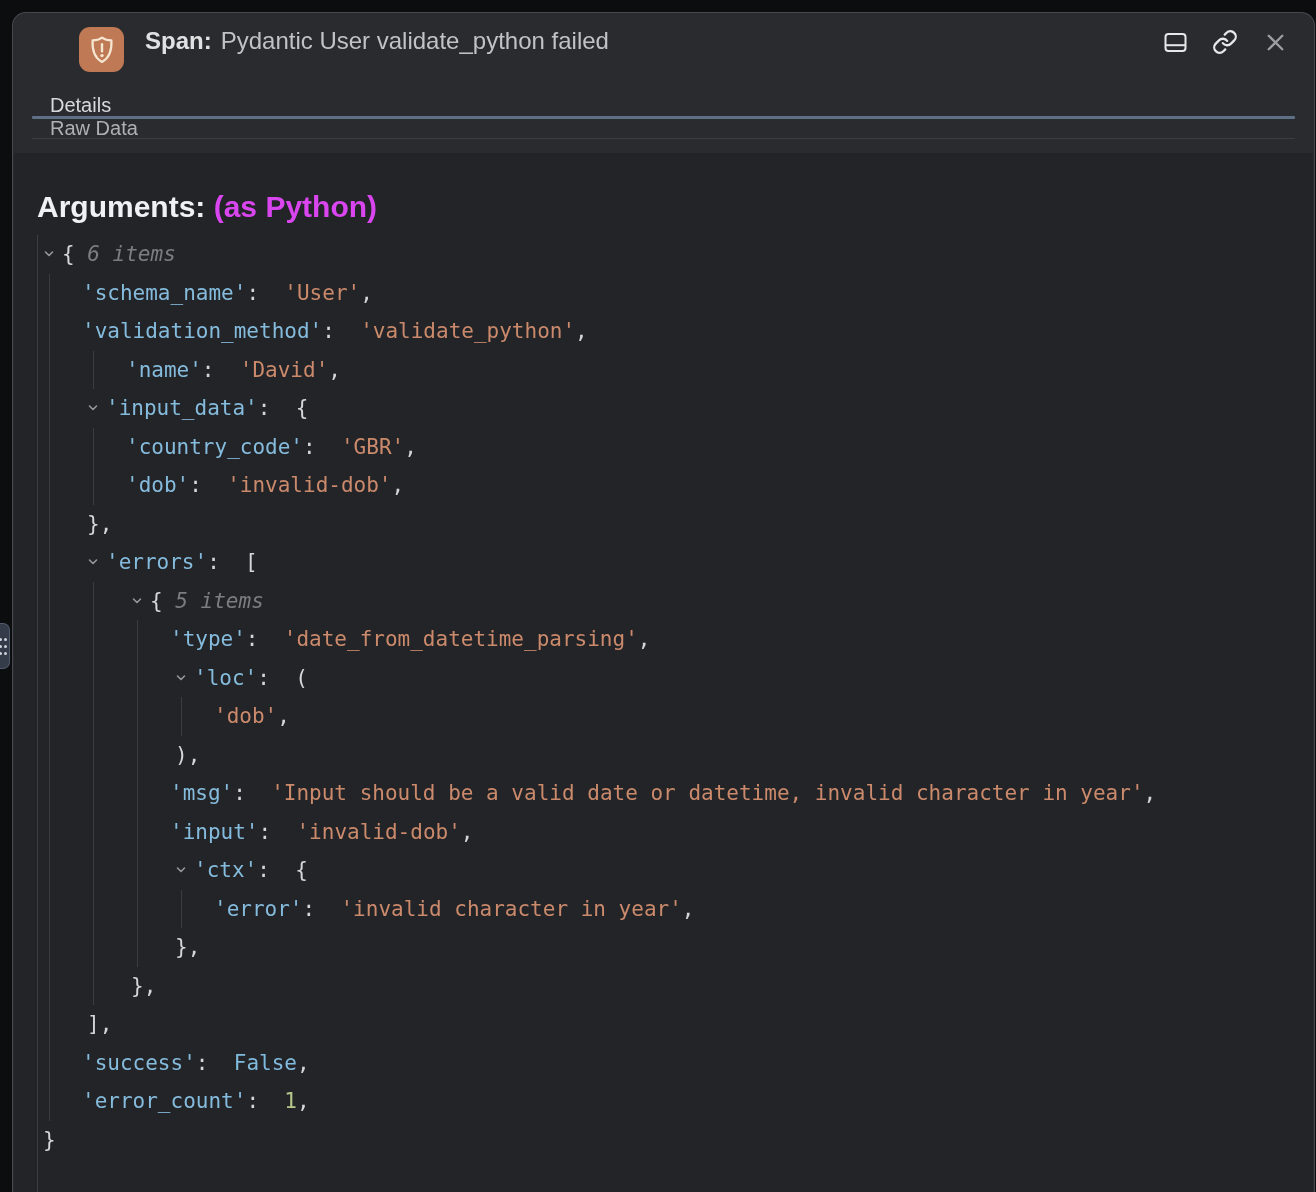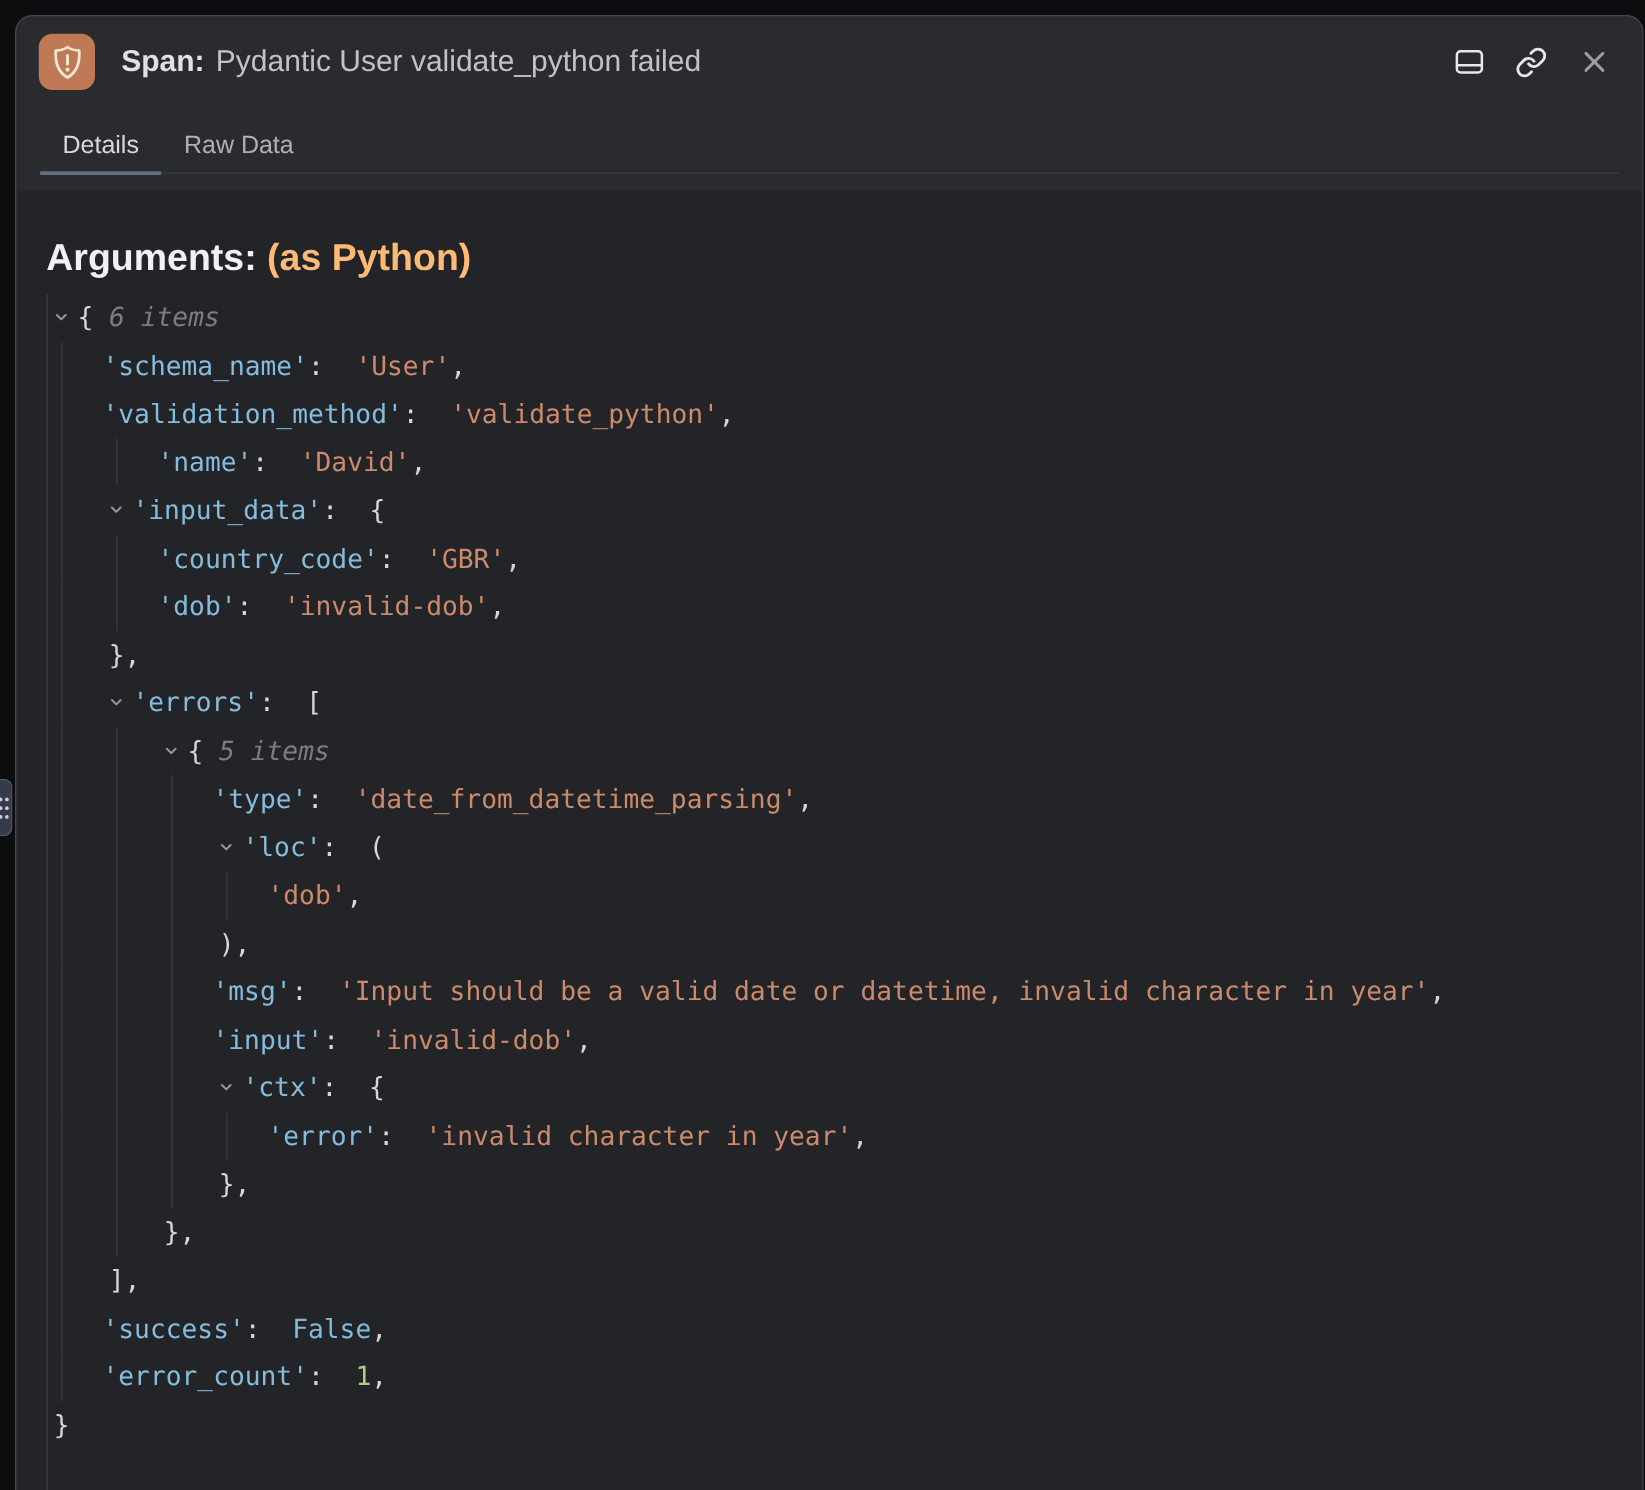--- a/index.html
+++ b/index.html
@@ -10,42 +10,42 @@
   }
   .panel{
     position:absolute;left:12px;top:12px;width:1303px;height:1190px;
     box-sizing:border-box;
     background:#2a2b2e;
     border:1px solid #45484e;
     border-bottom:none;
     border-radius:14px 14px 0 0;
   }
   
-  .head{display:flex;align-items:center;padding:14px 24px 13px 18px;}
+  .head{display:flex;align-items:flex-start;padding:14px 24px 13px 18px;margin-left:48px;}
   .badge{
     width:45px;height:45px;border-radius:11px;flex:0 0 auto;
     background:var(--accent-orange,#bf7a55);
     display:flex;align-items:center;justify-content:center;
   }
   .title{font-size:24px;color:#c1c2c5;margin-left:21px;white-space:nowrap;}
   .title b{color:#e0e1e3;font-weight:700;margin-right:9px;}
   .actions{margin-left:auto;display:flex;align-items:center;gap:20px;}
   .abtn{width:30px;height:30px;background:none;border:none;padding:0;margin:0;
     display:flex;align-items:center;justify-content:center;cursor:pointer;}
   
-  .tabs{display:flex;margin:9px 19px 0 19px;border-bottom:1px solid #3b3d41;height:44px;}
+  .tabs{display:flex;margin:9px 19px 0 19px;border-bottom:1px solid #3b3d41;height:44px;flex-direction:column;}
   .tab{padding:0 18px;font-size:20px;color:#aeb0b4;display:flex;align-items:center;
     position:relative;cursor:pointer;white-space:nowrap;}
   .tab.active{color:#d8d9db;}
   .tab.active::after{content:"";position:absolute;left:0;right:0;bottom:-2px;height:3px;
     background:var(--accent-underline,#5d7086);border-radius:1px;}
   
   .content{position:absolute;left:1px;right:1px;top:140px;bottom:0;background:#232428;}
   .args-h{margin:36px 0 0 23px;font-size:30px;line-height:36px;font-weight:700;color:#f0f1f2;}
-  .args-h .sub{color:#fdba74;text-align:center;}
+  .args-h .sub{color:#d946ef;text-align:center;}
   .codewrap{position:absolute;left:23px;top:82px;right:0;bottom:0;
     border-left:1px solid #3a3d41;}
   .cl{position:relative;height:38.5px;font-family:"DejaVu Sans Mono",monospace;
     font-size:21px;color:#d5d6d8;}
   .ct{position:absolute;top:50%;transform:translateY(-50%);white-space:pre;}
   .gd{position:absolute;top:0;bottom:0;width:1px;background:#3a3c40;}
   .cv{position:absolute;top:50%;transform:translateY(-50%);color:#96989c;
     display:flex;cursor:pointer;background:none;border:none;padding:0;}
   .c-k{color:var(--code-key,#85bcdd);}
   .c-s{color:var(--code-str,#cb8a6b);}

